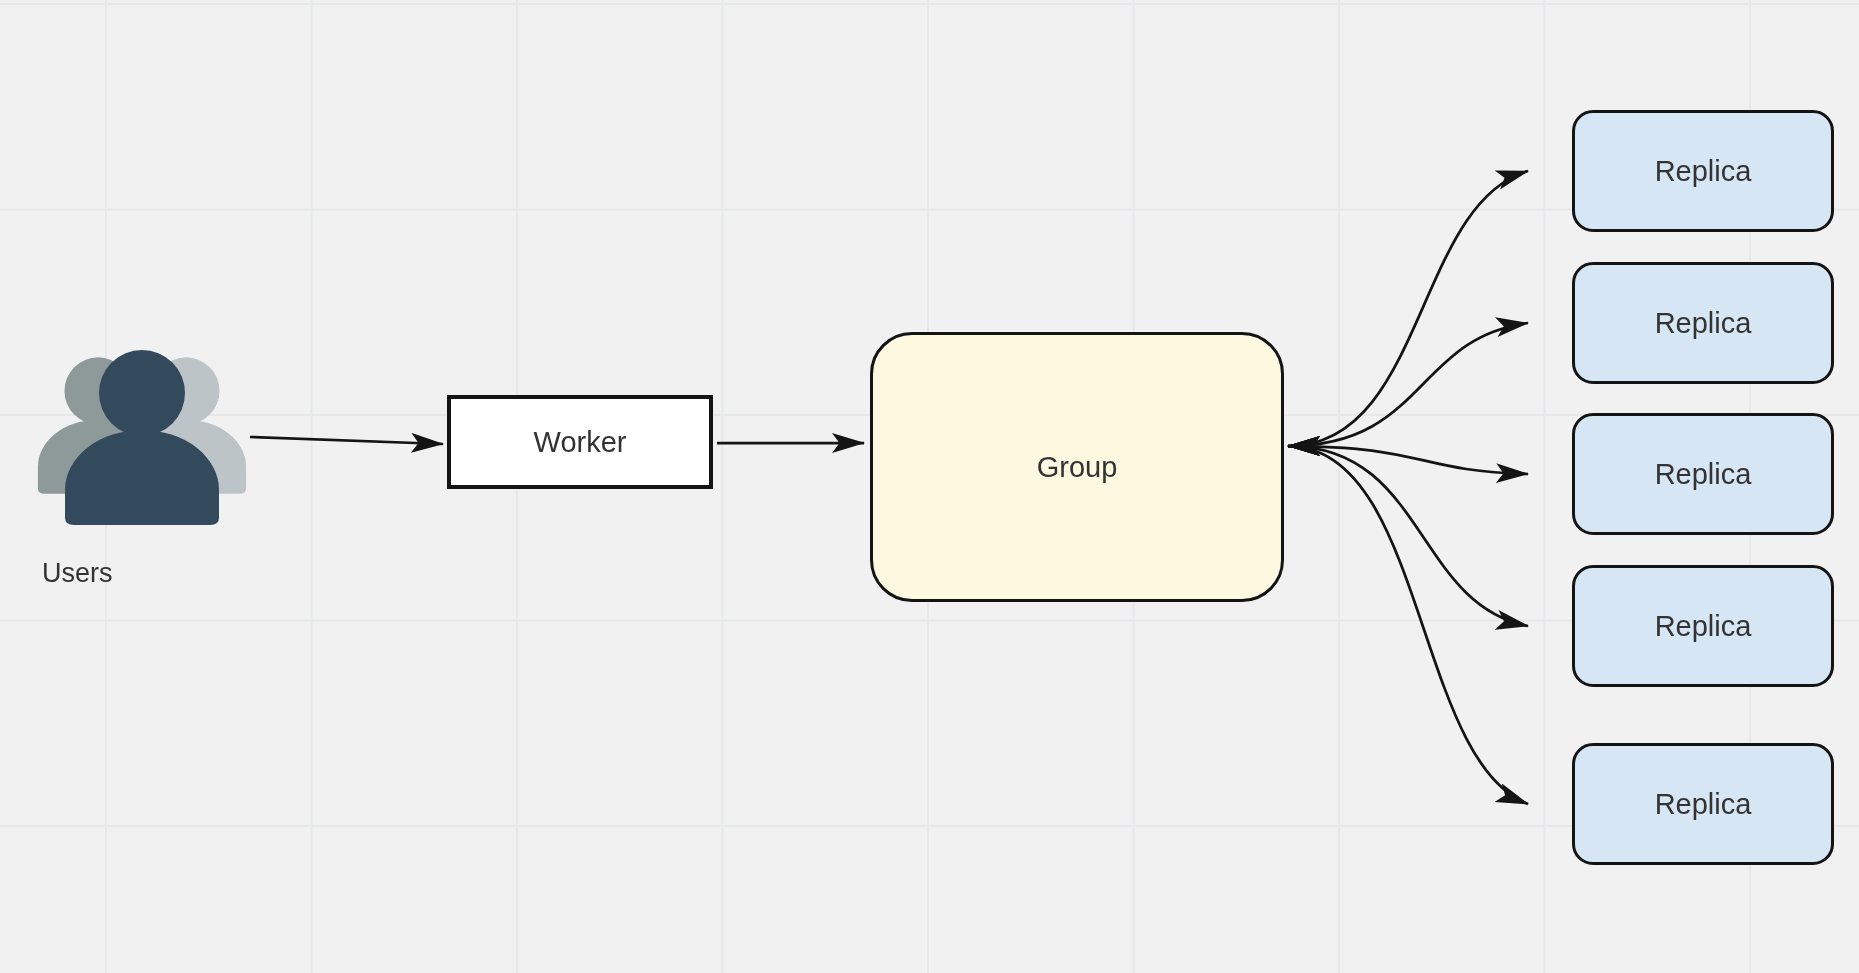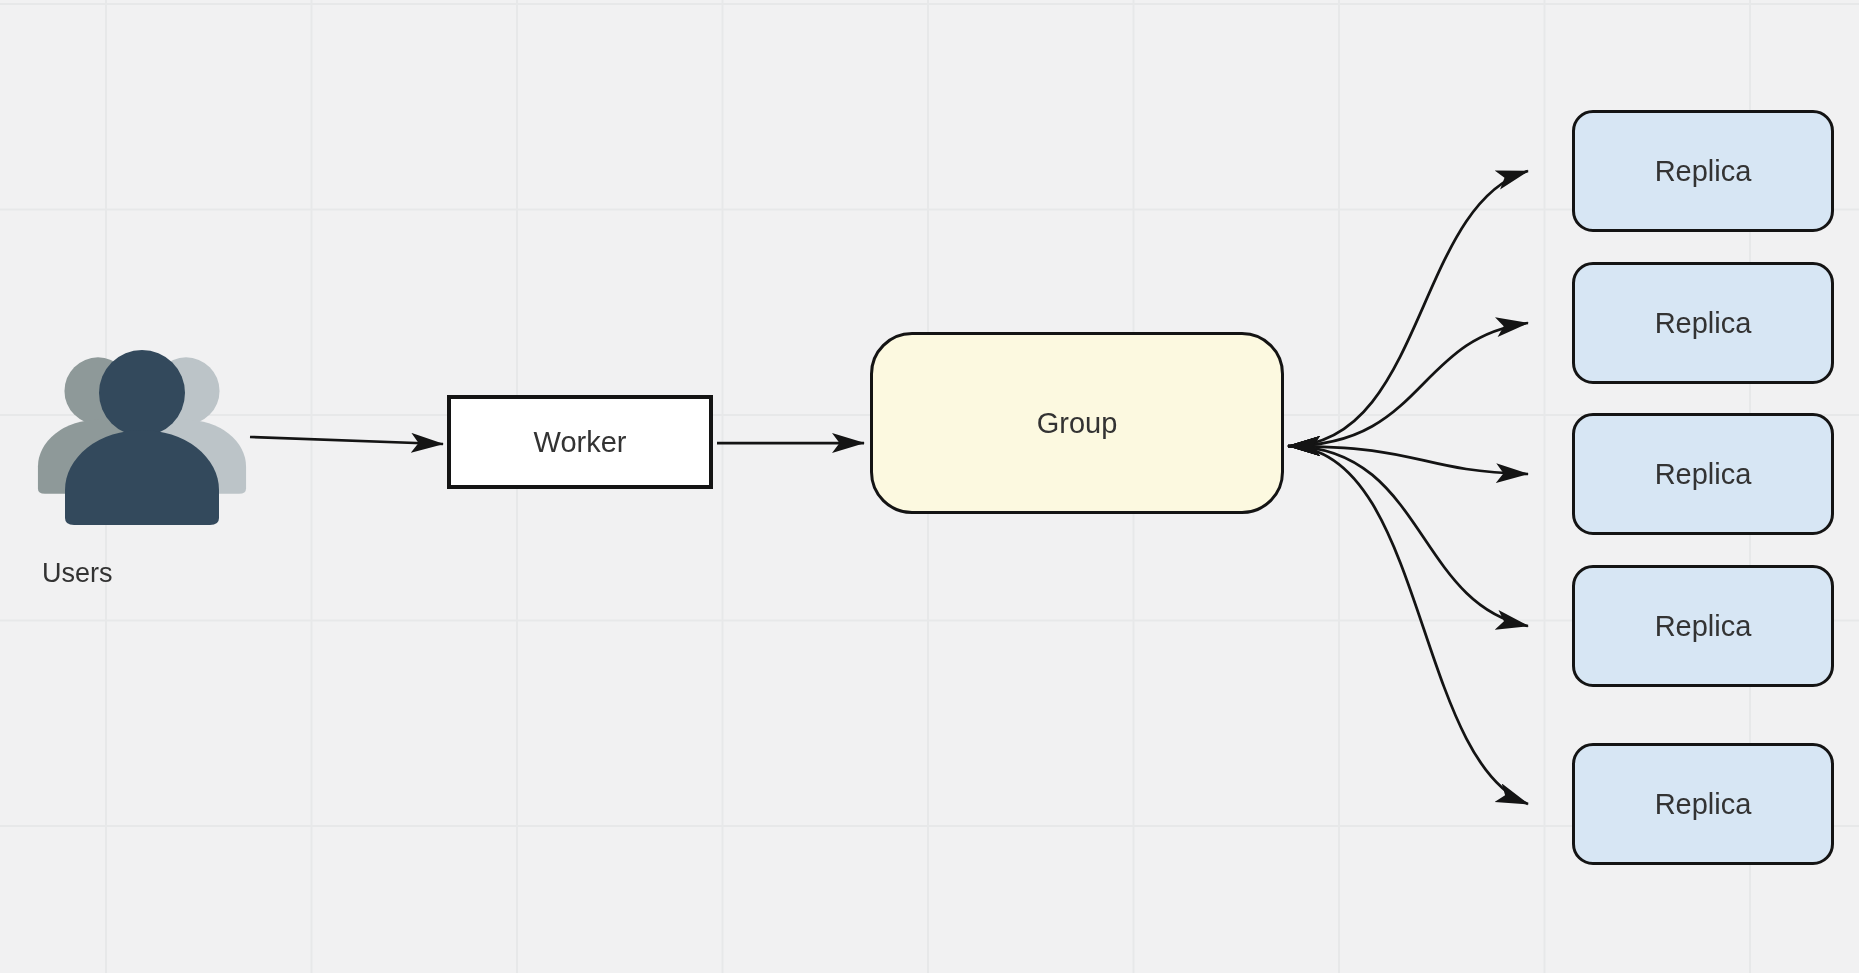--- a/index.html
+++ b/index.html
@@ -46,21 +46,21 @@
     cursor: default;
   }
   .node-worker {
     left: 447px; top: 395px;
     width: 266px; height: 94px;
     background: var(--worker_fill, #ffffff);
     border: 4px solid var(--node_border, #141414);
   }
   .node-group {
     left: 870px; top: 332px;
-    width: 414px; height: 182px;
+    width: 414px; height: 270px;
     background: var(--group_fill, #fcf9e0);
     border: 3.5px solid var(--node_border, #141414);
     border-radius: 42px;
   }
   .node-replica {
     left: 1532px;
     width: 262px; height: 122px;
     background: var(--replica_fill, #d7e6f4);
     border: 3.5px solid var(--node_border, #141414);
     border-radius: 21px;

